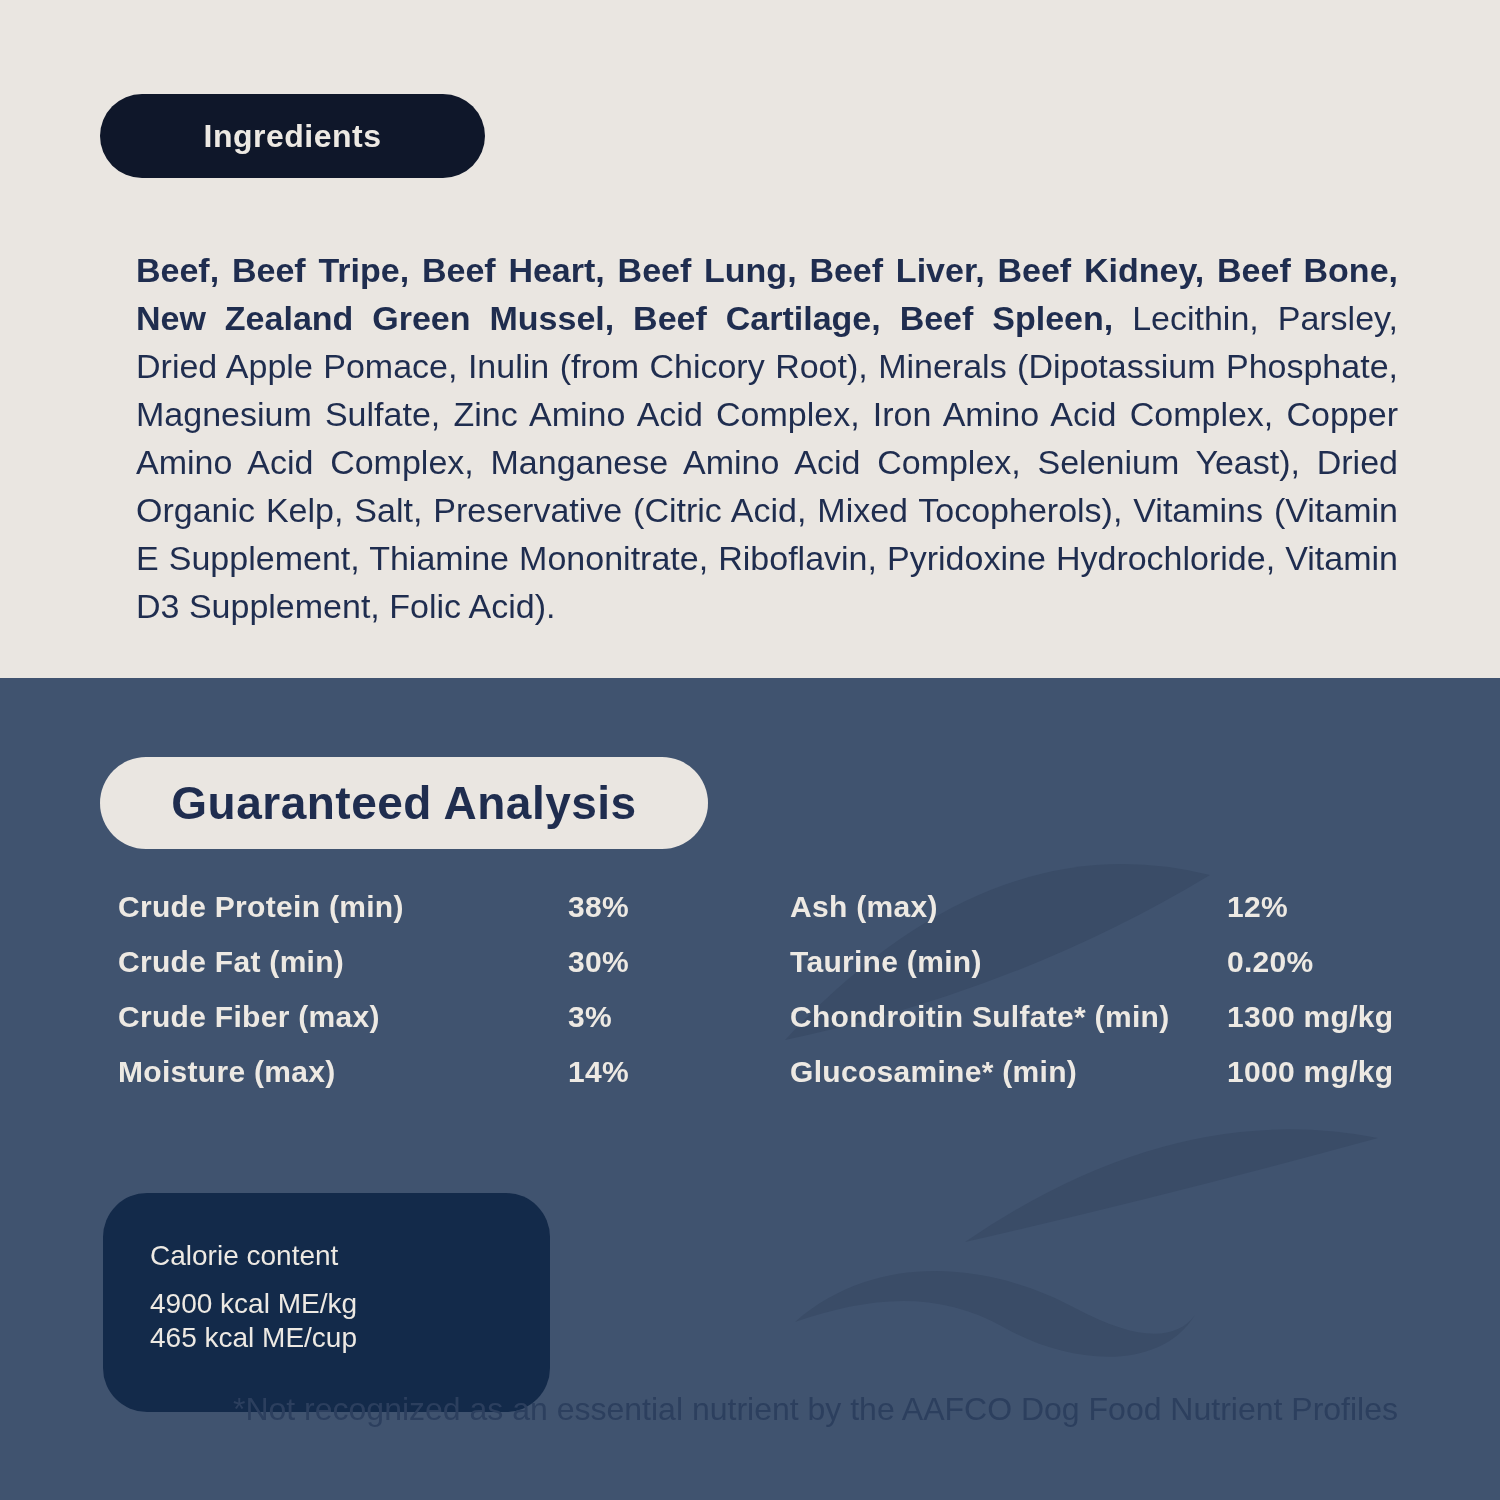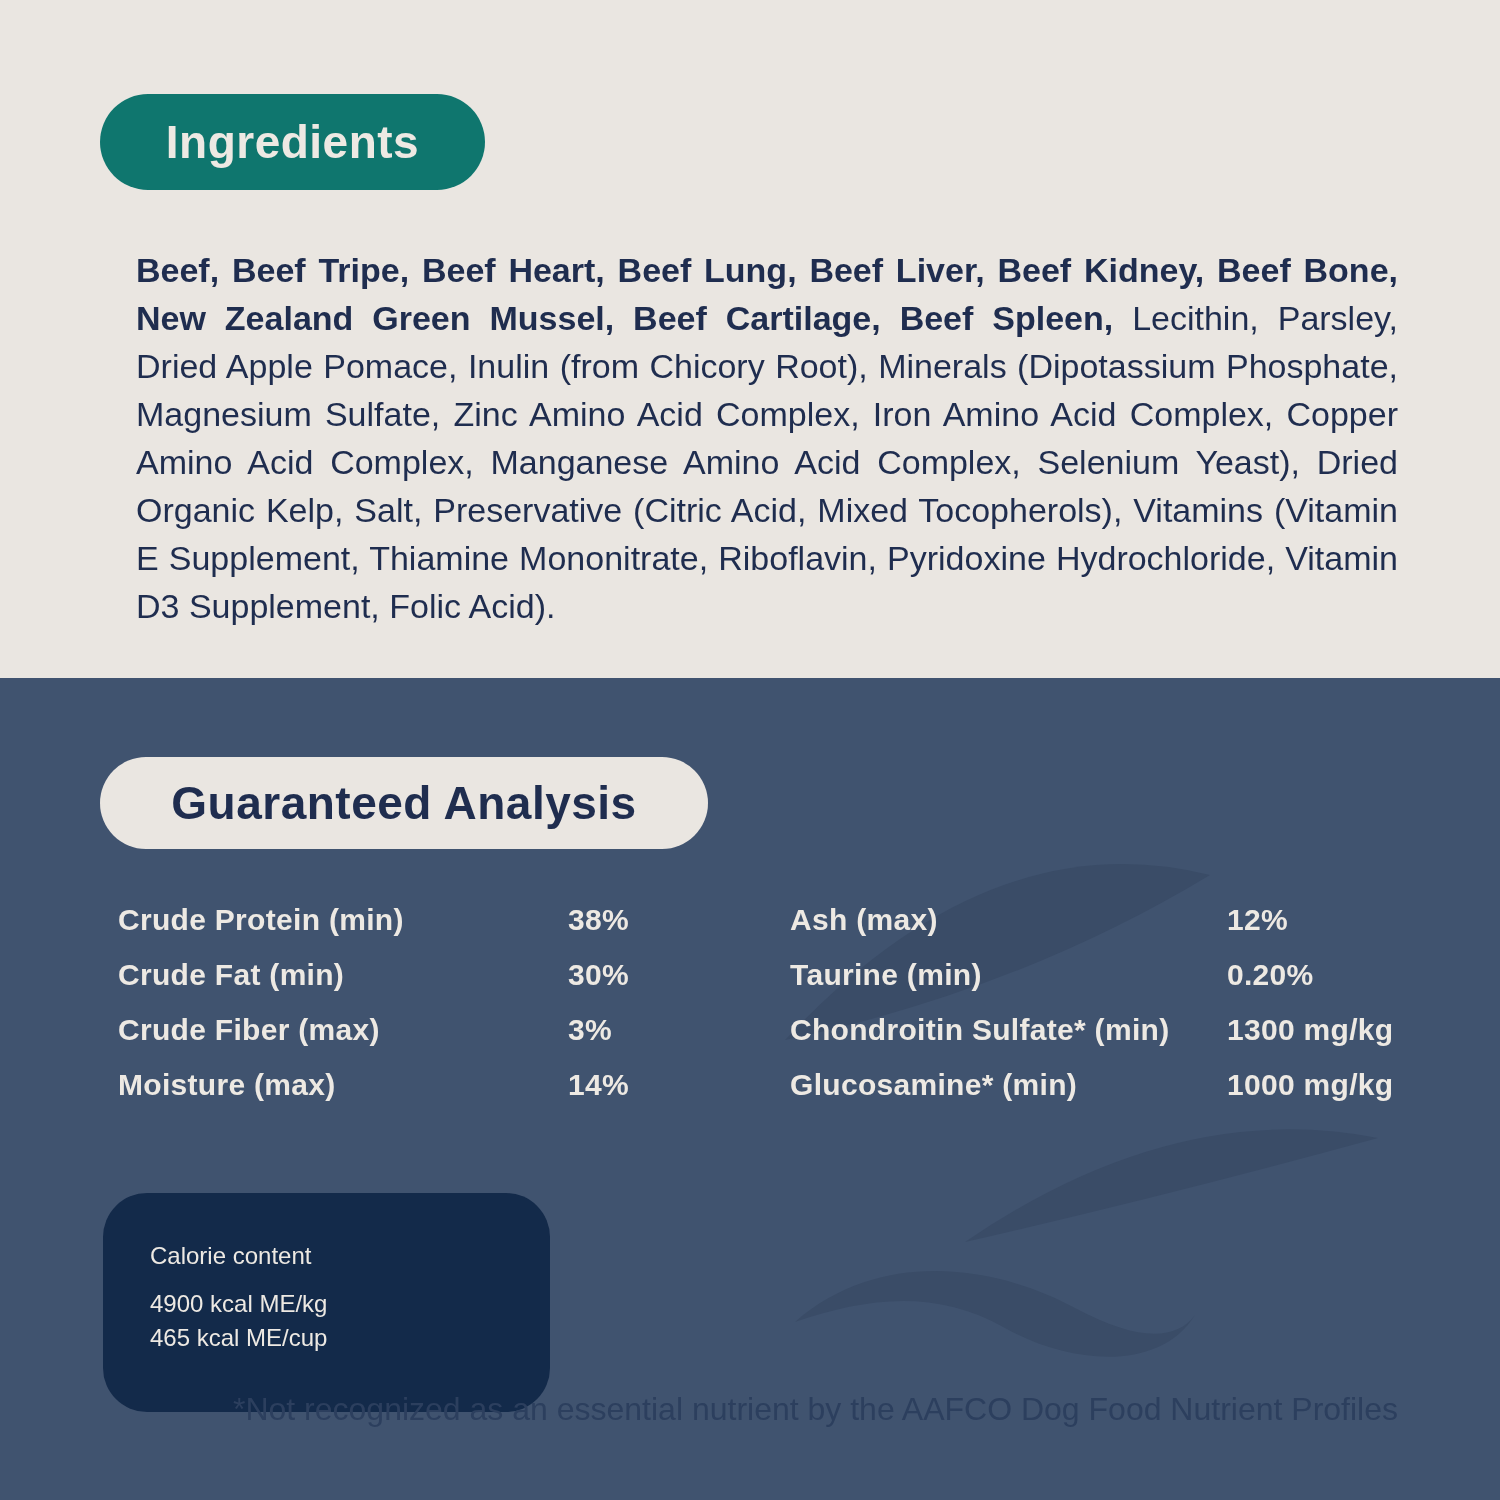--- a/index.html
+++ b/index.html
@@ -10,57 +10,57 @@
   
   .top{
     position:absolute;left:0;top:0;width:1500px;height:678px;
     background:#EAE6E1;
   }
   .pill{
     position:absolute;display:flex;align-items:center;justify-content:center;
     border-radius:60px;font-weight:bold;letter-spacing:0.5px;
   }
   .pill-blue{
-    left:100px;top:94px;width:385px;height:96px;
-    background:#0f766e;color:#EDE9E3;font-size:46px;
+    left:100px;top:94px;width:385px;height:84px;
+    background:#0f172a;color:#EDE9E3;font-size:32px;
   }
   .ingredients-text{
     position:absolute;left:120px;top:230px;width:1262px;margin:16px;
     color:#1F2D4F;font-size:34px;line-height:48px;
     text-align:justify;
   }
   .ingredients-text .b{font-weight:bold;}
   
   .bottom{
     position:absolute;left:0;top:678px;width:1500px;height:864px;
     background:#40536F;color:#EDE9E3;
   }
   .watermark{
     position:absolute;left:770px;top:172px;width:660px;height:550px;
     pointer-events:none;
   }
   .pill-cream{
     left:100px;top:79px;width:608px;height:92px;
     background:#EAE6E1;color:#1F2D4F;font-size:46px;
   }
-  .ga-col{position:absolute;top:214px;}
+  .ga-col{position:absolute;top:201px;}
   .ga-left{left:118px;}
   .ga-right{left:790px;}
   .ga-row{
     display:grid;height:55px;align-items:center;
     font-weight:bold;font-size:30px;letter-spacing:0.3px;
   }
   .ga-left .ga-row{grid-template-columns:450px auto;width:620px;}
   .ga-right .ga-row{grid-template-columns:437px auto;width:610px;}
   .calorie-box{
     position:absolute;left:103px;top:515px;width:447px;height:219px;
     background:#132A4A;border-radius:44px;box-sizing:border-box;
     padding:46px 20px 0 47px;color:#EDE9E3;
   }
-  .cal-line{font-size:24px;line-height:34px;font-weight:400;}
+  .cal-line{font-size:28px;line-height:34px;font-weight:400;}
   .cal-gap{height:14px;}
   .footnote{
     position:absolute;right:102px;top:716px;
     color:#2C3F5E;font-size:32px;line-height:30px;font-weight:400;
   }
 </style>
 </head>
 <body>
 
 <div class="canvas">

